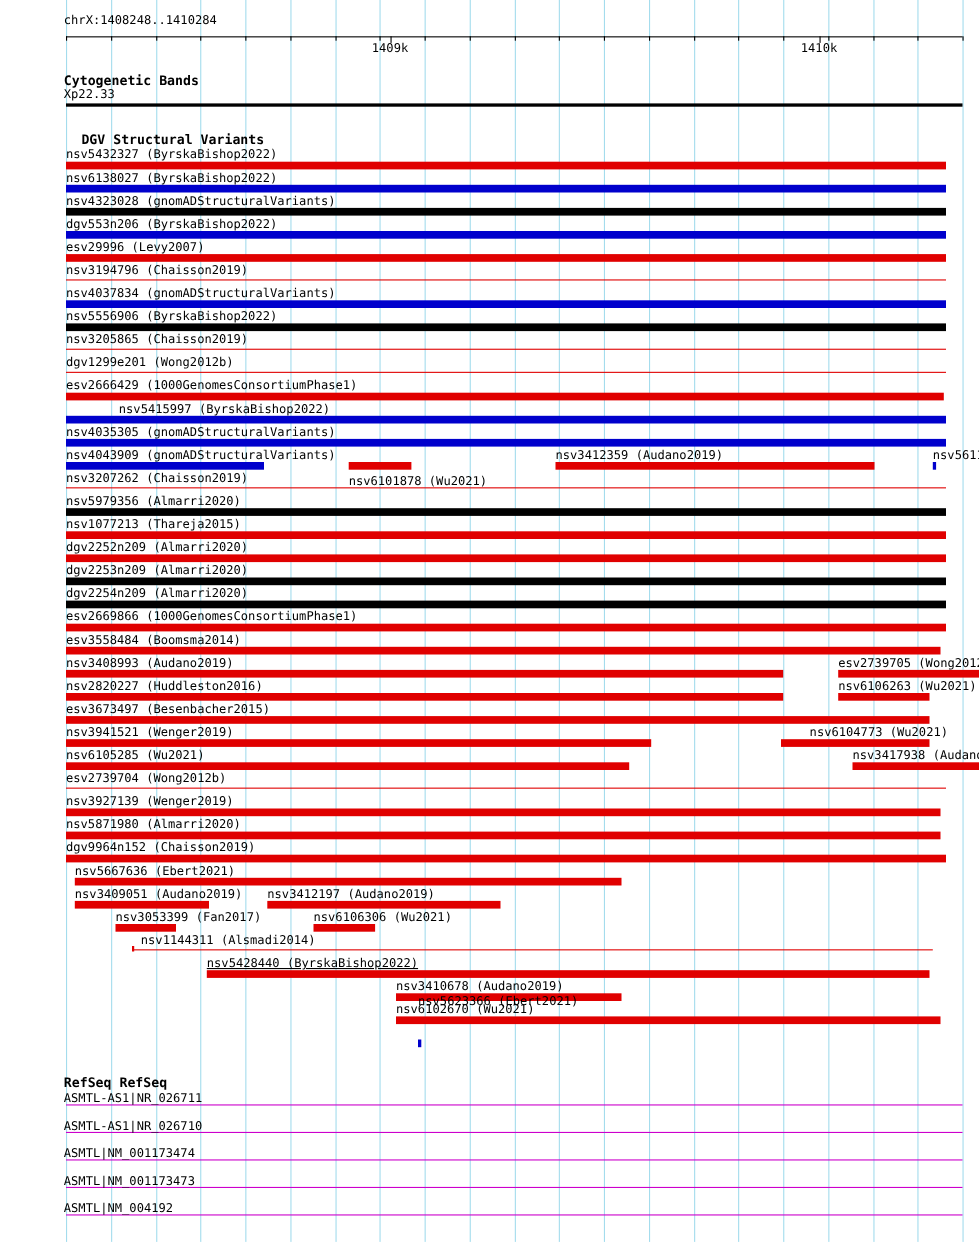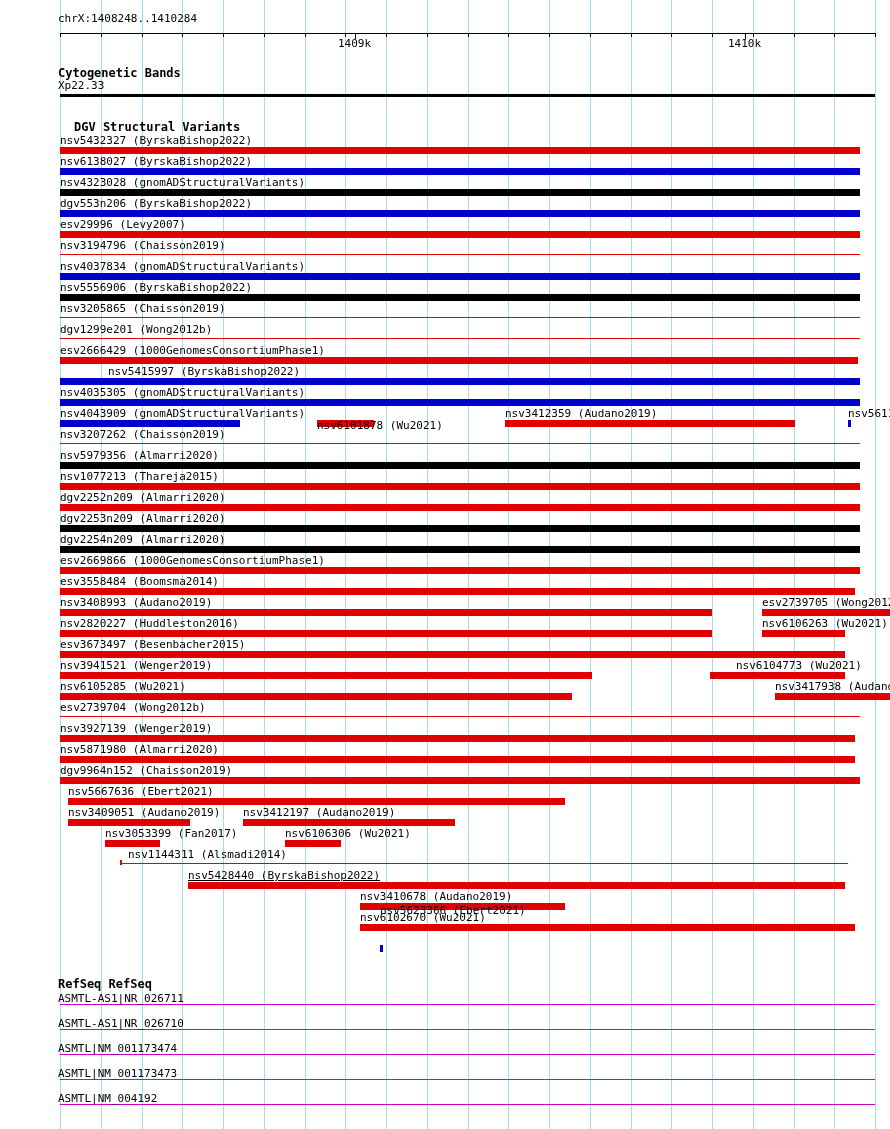--- a/index.html
+++ b/index.html
@@ -111,21 +111,21 @@
     <div class="label" style="left: 60px; top: 324px;">dgv1299e201 (Wong2012b)</div>
     <div class="bar" style="left: 60px; top: 338px; width: 800px; height: 1px; background: rgb(224, 0, 0);"></div>
     <div class="label" style="left: 60px; top: 345px;">esv2666429 (1000GenomesConsortiumPhase1)</div>
     <div class="bar" style="left: 60px; top: 357px; width: 798px; height: 7px; background: rgb(224, 0, 0);"></div>
     <div class="label" style="left: 60px; top: 366px; padding-left: 48px;">nsv5415997 (ByrskaBishop2022)</div>
     <div class="bar" style="left: 60px; top: 378px; width: 800px; height: 7px; background: rgb(0, 0, 204);"></div>
     <div class="label" style="left: 60px; top: 387px;">nsv4035305 (gnomADStructuralVariants)</div>
     <div class="bar" style="left: 60px; top: 399px; width: 800px; height: 7px; background: rgb(0, 0, 204);"></div>
     <div class="label" style="left: 60px; top: 408px;">nsv4043909 (gnomADStructuralVariants)</div>
     <div class="bar" style="left: 60px; top: 420px; width: 180px; height: 7px; background: rgb(0, 0, 204);"></div>
-    <div class="label" style="left: 317px; top: 420px;">nsv6101878 (Wu2021)</div>
+    <div class="label" style="left: 317px; top: 432px;">nsv6101878 (Wu2021)</div>
     <div class="bar" style="left: 317px; top: 420px; width: 57px; height: 7px; background: rgb(224, 0, 0);"></div>
     <div class="label" style="left: 505px; top: 408px;">nsv3412359 (Audano2019)</div>
     <div class="bar" style="left: 505px; top: 420px; width: 290px; height: 7px; background: rgb(224, 0, 0);"></div>
     <div class="label" style="left: 848px; top: 408px;">nsv5611</div>
     <div class="bar" style="left: 848px; top: 420px; width: 3px; height: 7px; background: rgb(0, 0, 204);"></div>
     <div class="label" style="left: 60px; top: 429px;">nsv3207262 (Chaisson2019)</div>
     <div class="bar" style="left: 60px; top: 443px; width: 800px; height: 1px; background: rgb(224, 0, 0);"></div>
     <div class="label" style="left: 60px; top: 450px;">nsv5979356 (Almarri2020)</div>
     <div class="bar" style="left: 60px; top: 462px; width: 800px; height: 7px; background: rgb(0, 0, 0);"></div>
     <div class="label" style="left: 60px; top: 471px;">nsv1077213 (Thareja2015)</div>

